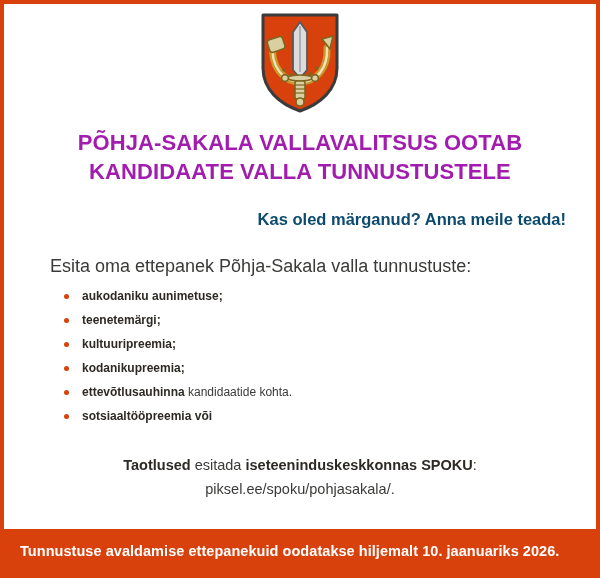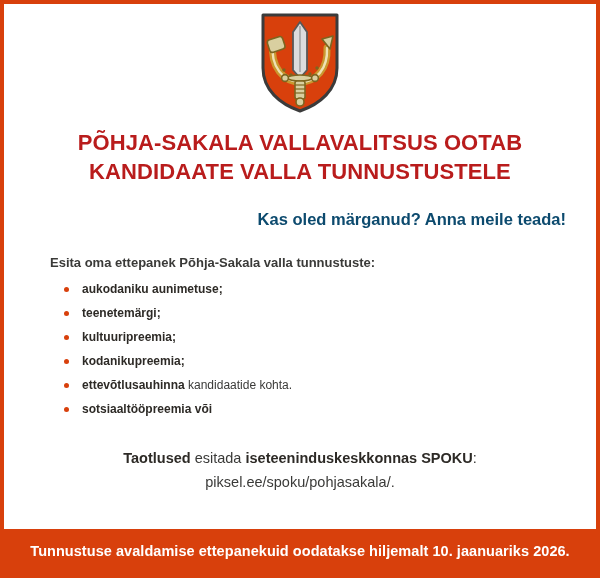--- a/index.html
+++ b/index.html
@@ -38,21 +38,21 @@
     display: block;
     width: 80px;
     height: 102px;
   }
 
   
   .headline {
     margin: 14px 0 0 0;
     padding: 0 37px;
     text-align: center;
-    color: #b91c1c;
+    color: #a21caf;
     font-size: 22px;
     font-weight: bold;
     line-height: 1.33;
     letter-spacing: 0.1px;
   }
   .headline .hl-line {
     display: block;
   }
 
   
@@ -66,22 +66,22 @@
     line-height: 1.3;
   }
 
   
   .body-block {
     margin: 24px 0 0 0;
     padding: 0 46px;
     color: #3a3a38;
   }
   .intro-line {
-    font-size: 13px;
-    font-weight: bold;
+    font-size: 18px;
+    font-weight: normal;
     line-height: 1.35;
     margin: 0 0 6px 0;
     color: #3a3a38;
   }
 
   .award-list {
     list-style: none;
     margin: 0;
     padding: 0;
   }
@@ -131,21 +131,21 @@
   }
   .footer-bar {
     box-sizing: border-box;
     width: 100%;
     background: #d8400c;
     color: #ffffff;
     font-size: 14.5px;
     font-weight: bold;
     padding: 13px 16px 14px 16px;
     line-height: 1.25;
-    text-align: center;
+    text-align: left;
     letter-spacing: 0.05px;
   }
 </style>
 </head>
 <body>
 
 <div class="poster">
 
   <div class="crest-area">
     <svg class="crest" viewBox="0 0 80 102" aria-hidden="true">

